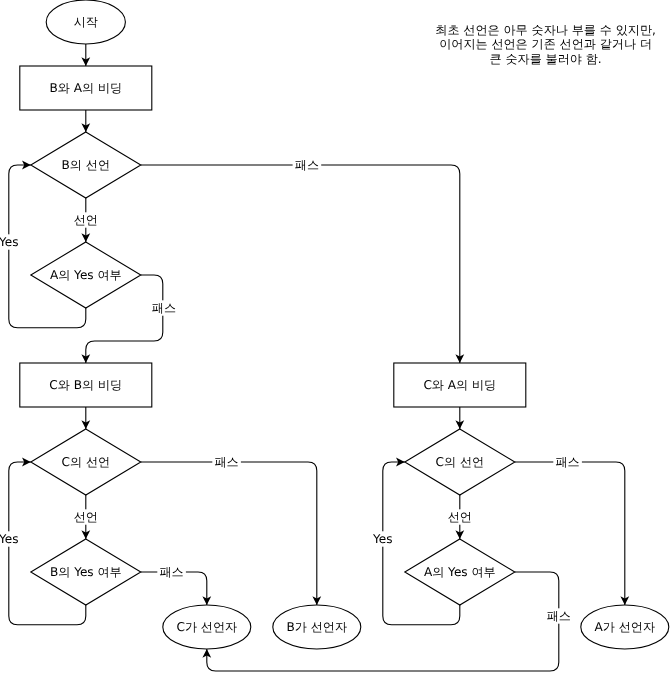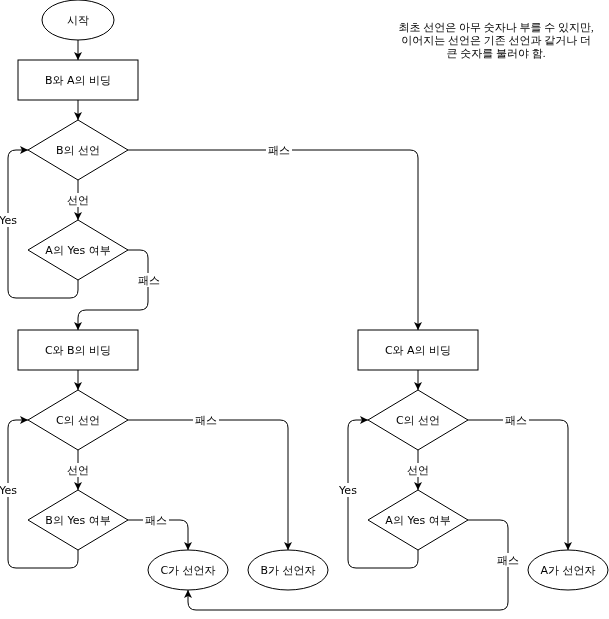--- a/index.html
+++ b/index.html
@@ -4,21 +4,21 @@
 <style>
   html, body { margin: 0; padding: 0; background: #ffffff; }
   body { width: 609px; height: 619px; position: relative; overflow: hidden;
          font-family: "DejaVu Sans", "Liberation Sans", sans-serif; }
   svg { position: absolute; left: 0; top: 0; }
   .shape { fill: #ffffff; stroke: #000000; stroke-width: 1; }
   .edge { fill: none; stroke: #000000; stroke-width: 1; }
   .lbl { font-size: 11px; fill: #000000; text-anchor: middle; dominant-baseline: central; }
   .elbl-bg { fill: #ffffff; }
   .note { position: absolute; left: 383px; top: 21px; width: 226px; text-align: center;
-          font-size: 11px; line-height: 13px; color: #000; white-space: pre-line; font-family: Liberation Serif, serif; }
+          font-size: 11px; line-height: 13px; color: #000; white-space: pre-line; }
 </style>
 </head>
 <body>
 
 <svg width="609" height="619" viewBox="0 0 609 619">
   <defs>
     <marker id="arr" markerWidth="10" markerHeight="10" refX="9" refY="5" orient="auto" markerUnits="userSpaceOnUse">
       <path d="M1,1 L9,5 L1,9 L3,5 Z" fill="#000"></path>
     </marker>
   </defs>

